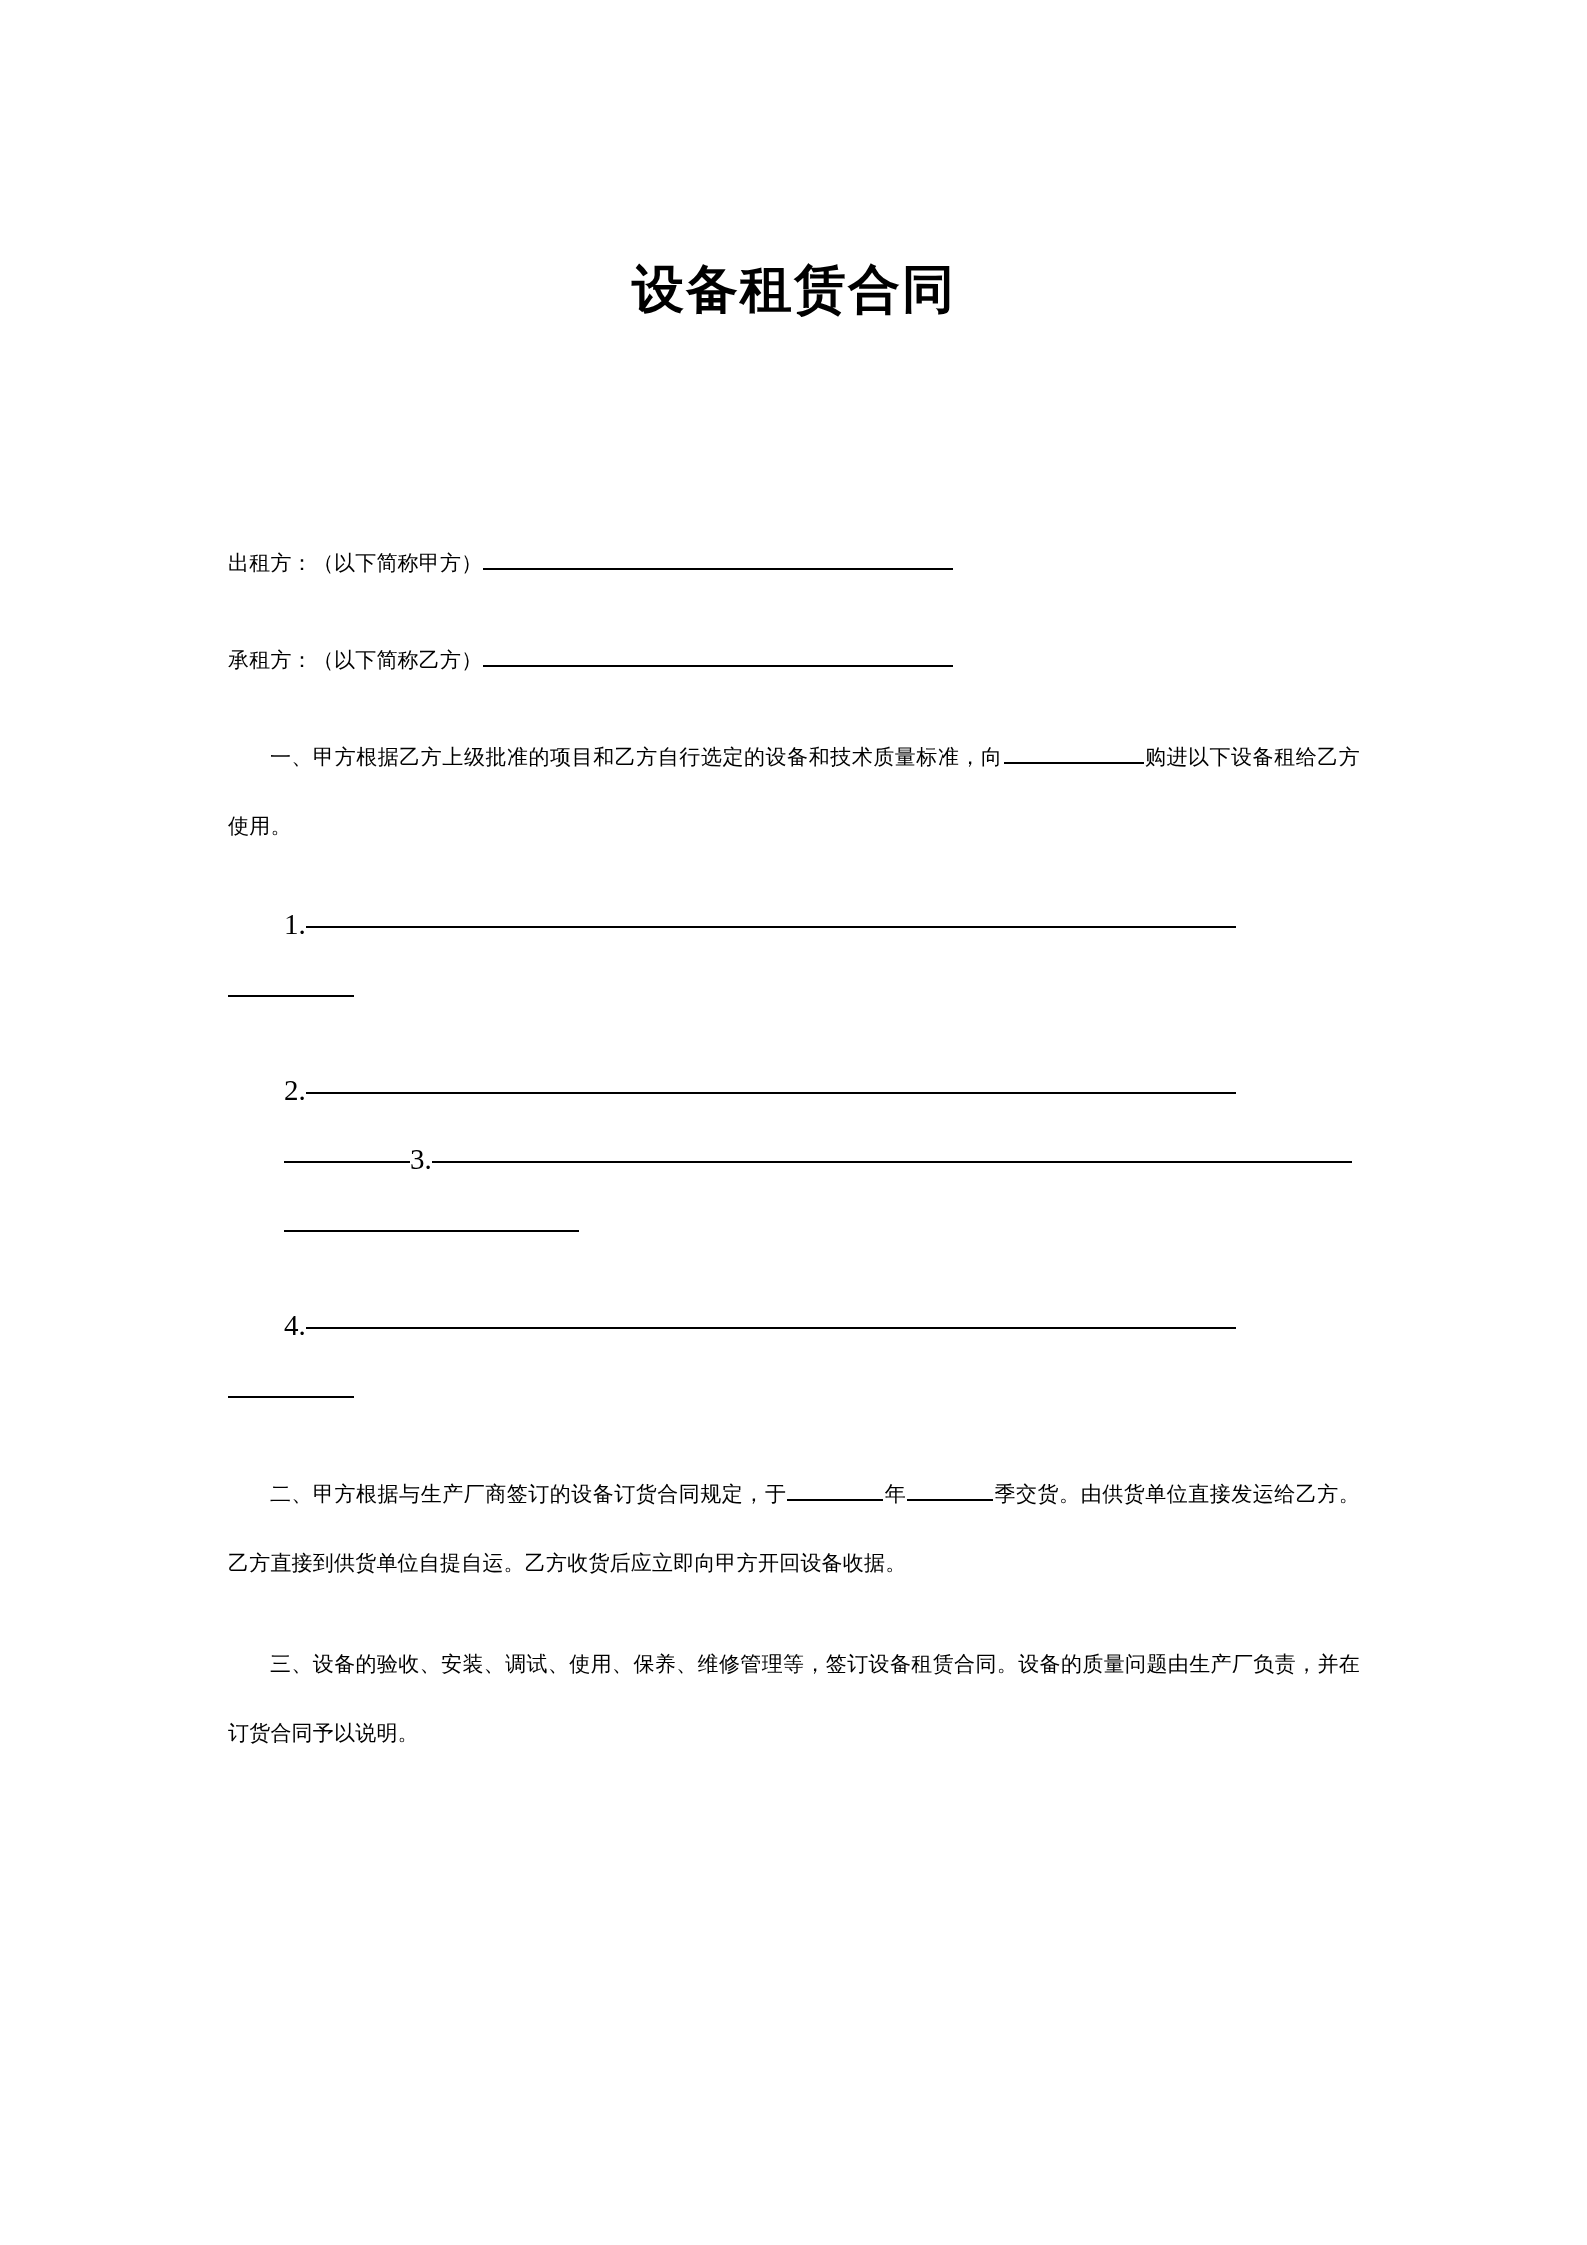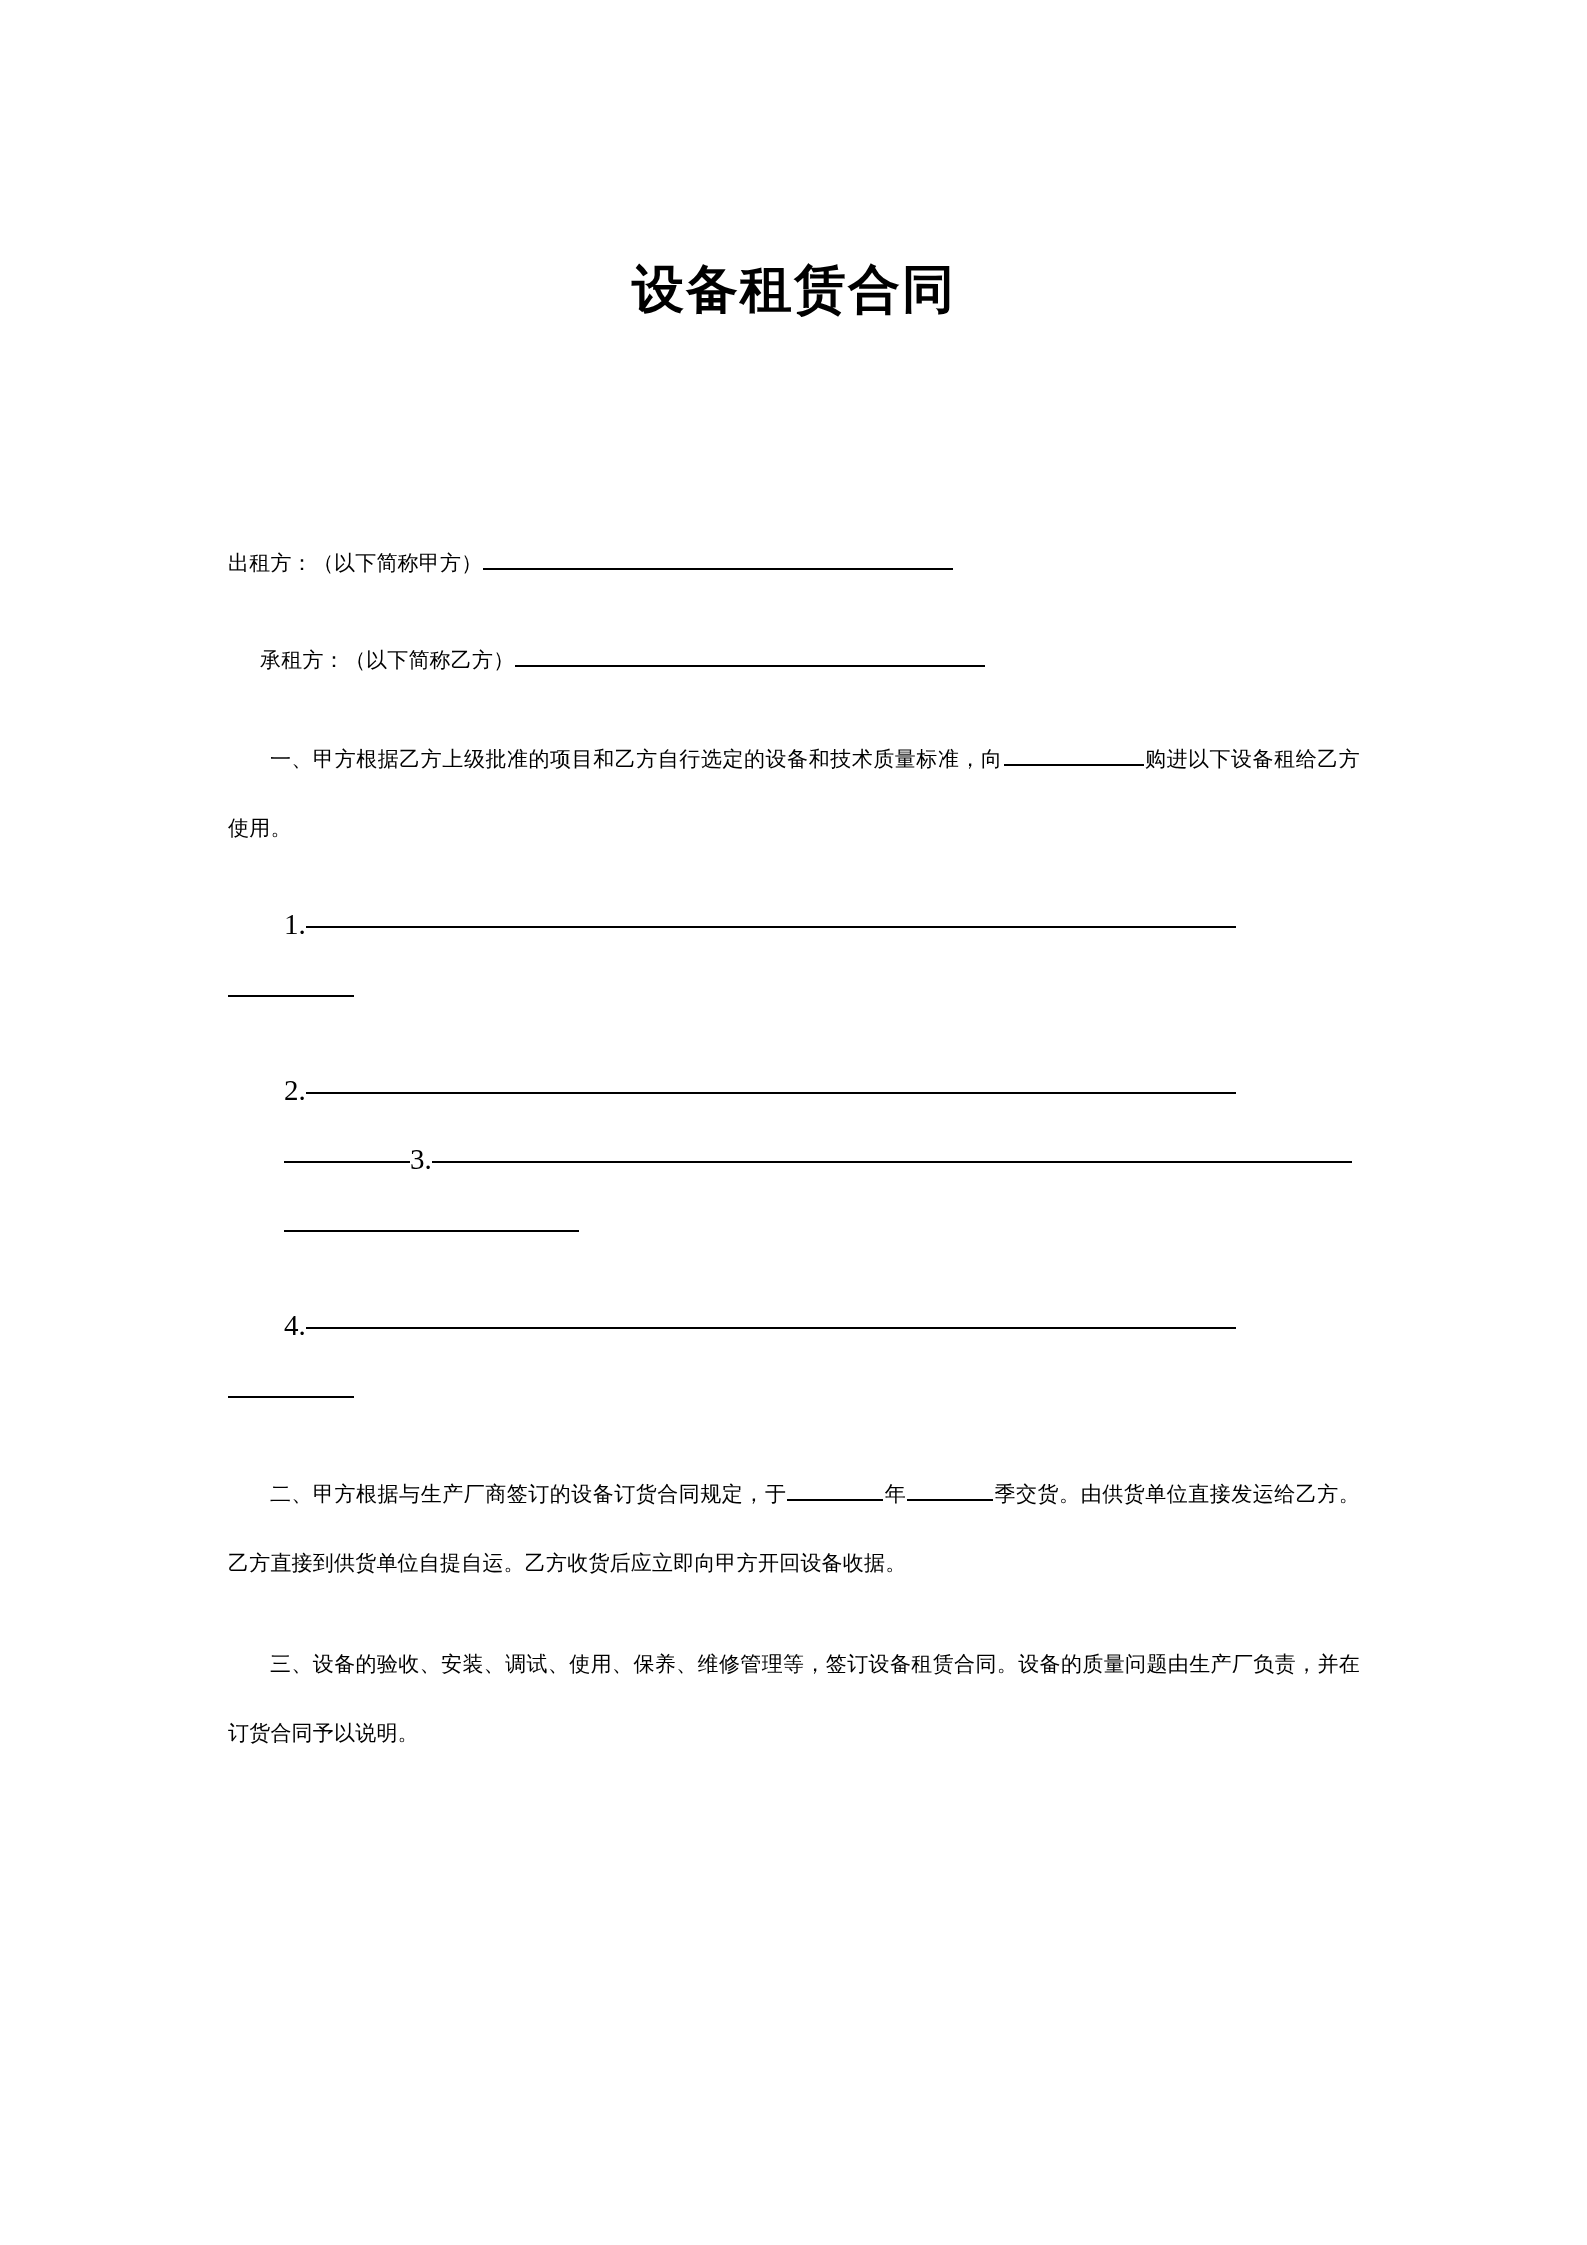--- a/index.html
+++ b/index.html
@@ -46,23 +46,23 @@
     line-height: 69px;
     letter-spacing: 0.2px;
     text-align: justify;
     margin: 0;
     white-space: normal;
   }
   .para.indent {
     text-indent: 2em;
   }
   .block-gap-1 { margin-top: 208px; }
-  .block-gap-2 { margin-top: 28px; margin-left: 32px; }
+  .block-gap-2 { margin-top: 28px; }
   .block-gap-3 { margin-top: 30px; }
-  .block-gap-4 { margin-top: 30px; }
+  .block-gap-4 { margin-top: 30px; font-family: Liberation Mono, monospace; }
   .block-gap-5 { margin-top: 30px; }
   .block-gap-6 { margin-top: 32px; }
 
   
   .fill {
     display: inline-block;
     border-bottom: 2px solid #000;
     vertical-align: baseline;
     height: 1.05em;
     margin: 0 1px;

